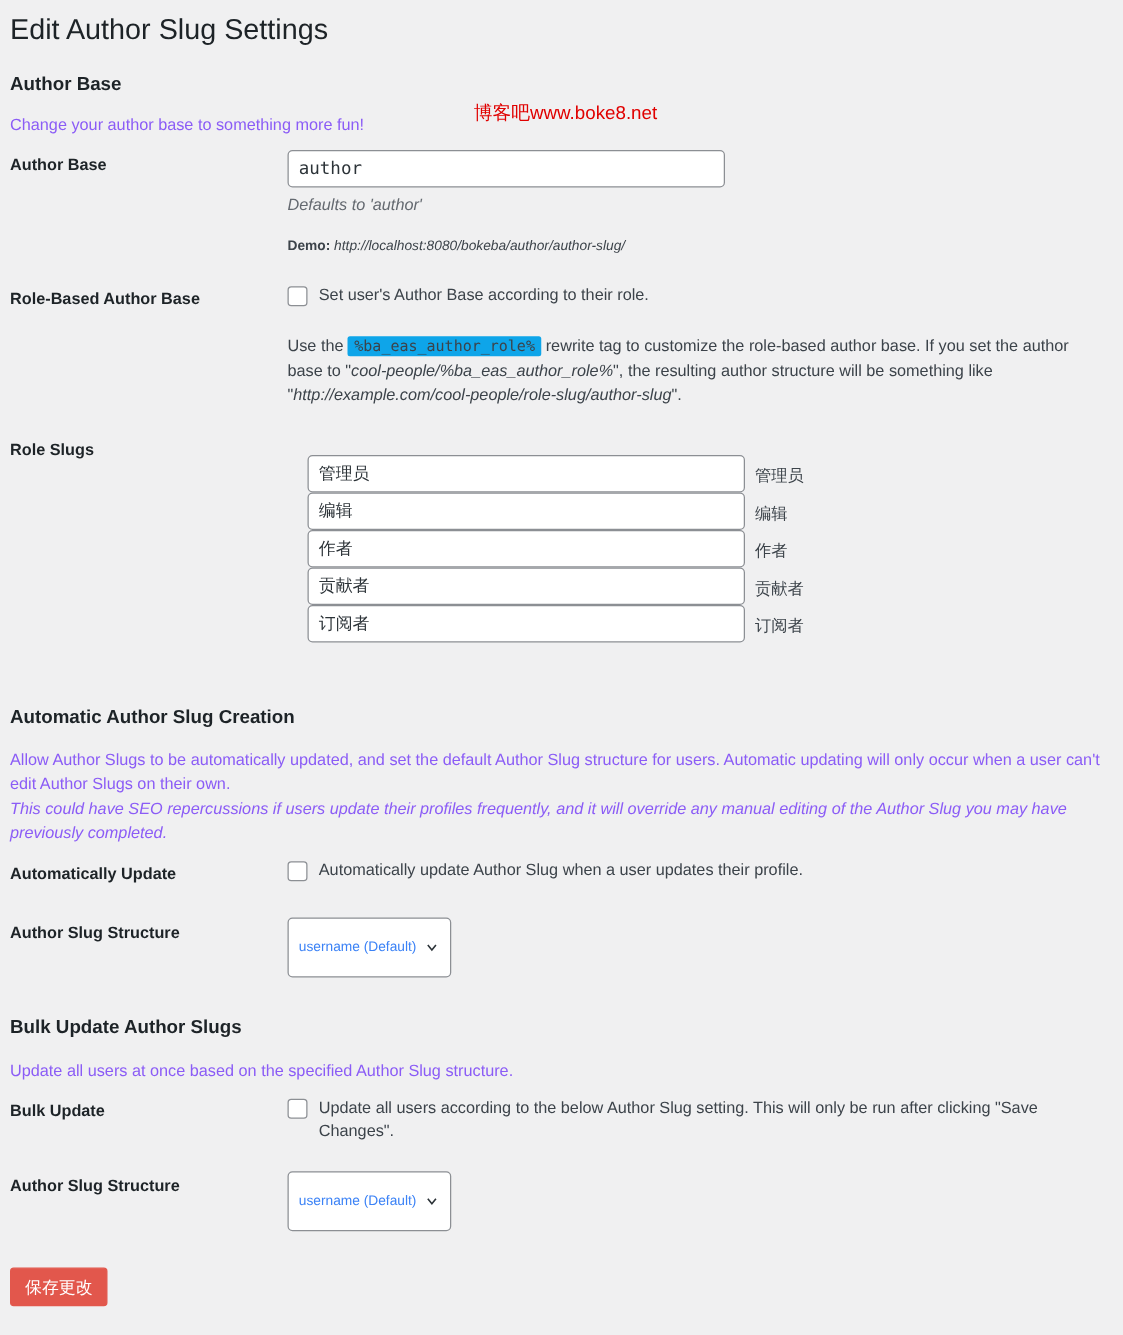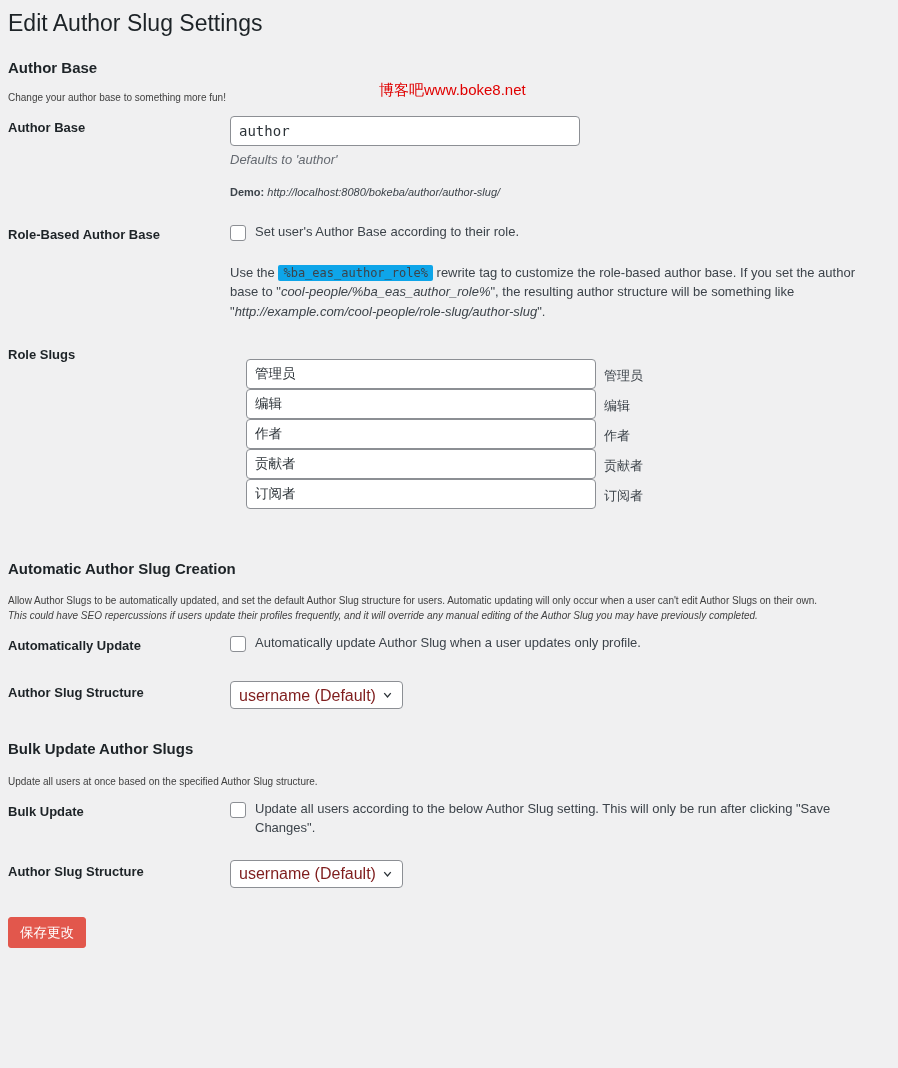--- a/index.html
+++ b/index.html
@@ -32,24 +32,24 @@
   }
   h2.section-title {
     font-size: 15px;
     font-weight: bold;
     color: #1d2327;
     margin: 0;
     padding: 0;
     line-height: 1.4;
   }
   p.section-desc {
-    font-size: 10px;
+    font-size: 13px;
     line-height: 1.5;
     margin: 0;
-    color: #404040;
+    color: #8b5cf6;
   }
   .form-table {
     width: 100%;
     border-collapse: collapse;
     table-layout: fixed;
   }
   .form-table th {
     width: 212px;
     text-align: left;
     vertical-align: top;
@@ -148,28 +148,28 @@
     font-family: "Liberation Sans", sans-serif;
     font-size: 13.5px;
   }
   .role-name {
     font-size: 13px;
     color: #3c434a;
     padding-top: 4px;
   }
   select.slug-select {
     box-sizing: border-box;
-    height: 28px;
+    height: 48px;
     padding: 0 26px 0 8px;
     border: 1px solid #8c8f94;
     border-radius: 4px;
     background: #fff;
-    color: #7f1d1d;
-    font-family: "Liberation Sans", sans-serif;
-    font-size: 16px;
+    color: #3b82f6;
+    font-family: "Liberation Sans", sans-serif;
+    font-size: 11px;
     -webkit-appearance: none;
     appearance: none;
   }
   .select-wrap {
     position: relative;
     display: inline-block;
   }
   .select-wrap .arrow {
     position: absolute;
     right: 9px;
@@ -283,21 +283,21 @@
     <p class="section-desc" style="font-style:italic">This could have SEO repercussions if users update their profiles frequently, and it will override any manual editing of the Author Slug you may have previously completed.</p>
   </div>
 
   <table class="form-table">
     <tbody>
         <tr>
       <th>Automatically Update</th>
       <td>
         <div class="cb-row">
           <span class="checkbox"></span>
-          <span class="cb-label">Automatically update Author Slug when a user updates only profile.</span>
+          <span class="cb-label">Automatically update Author Slug when a user updates their profile.</span>
         </div>
       </td>
     </tr>
     <tr>
       <th>Author Slug Structure</th>
       <td>
         <span class="select-wrap">
           <select class="slug-select">
             <option>username (Default)</option>
           </select>

